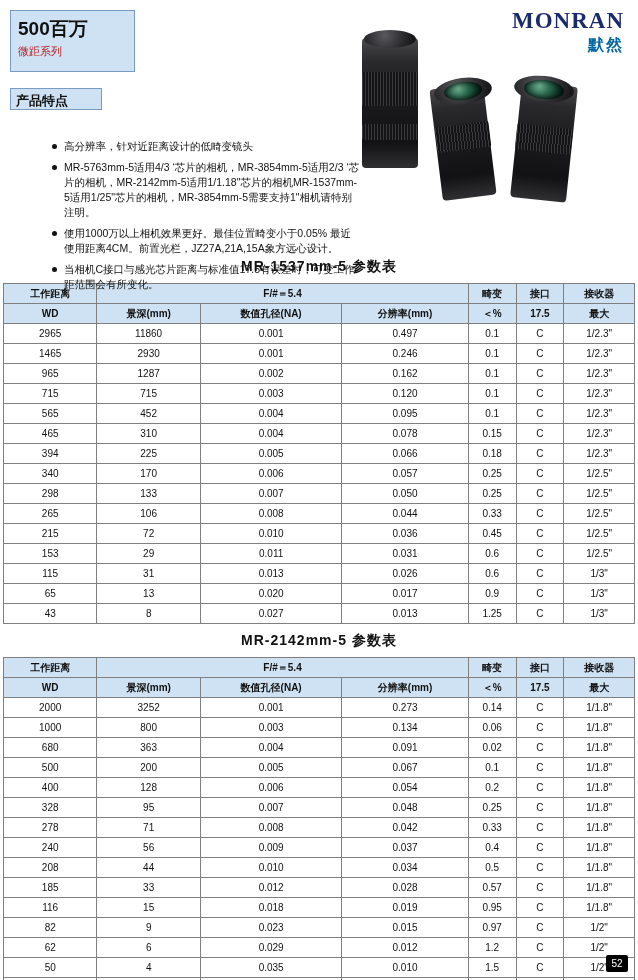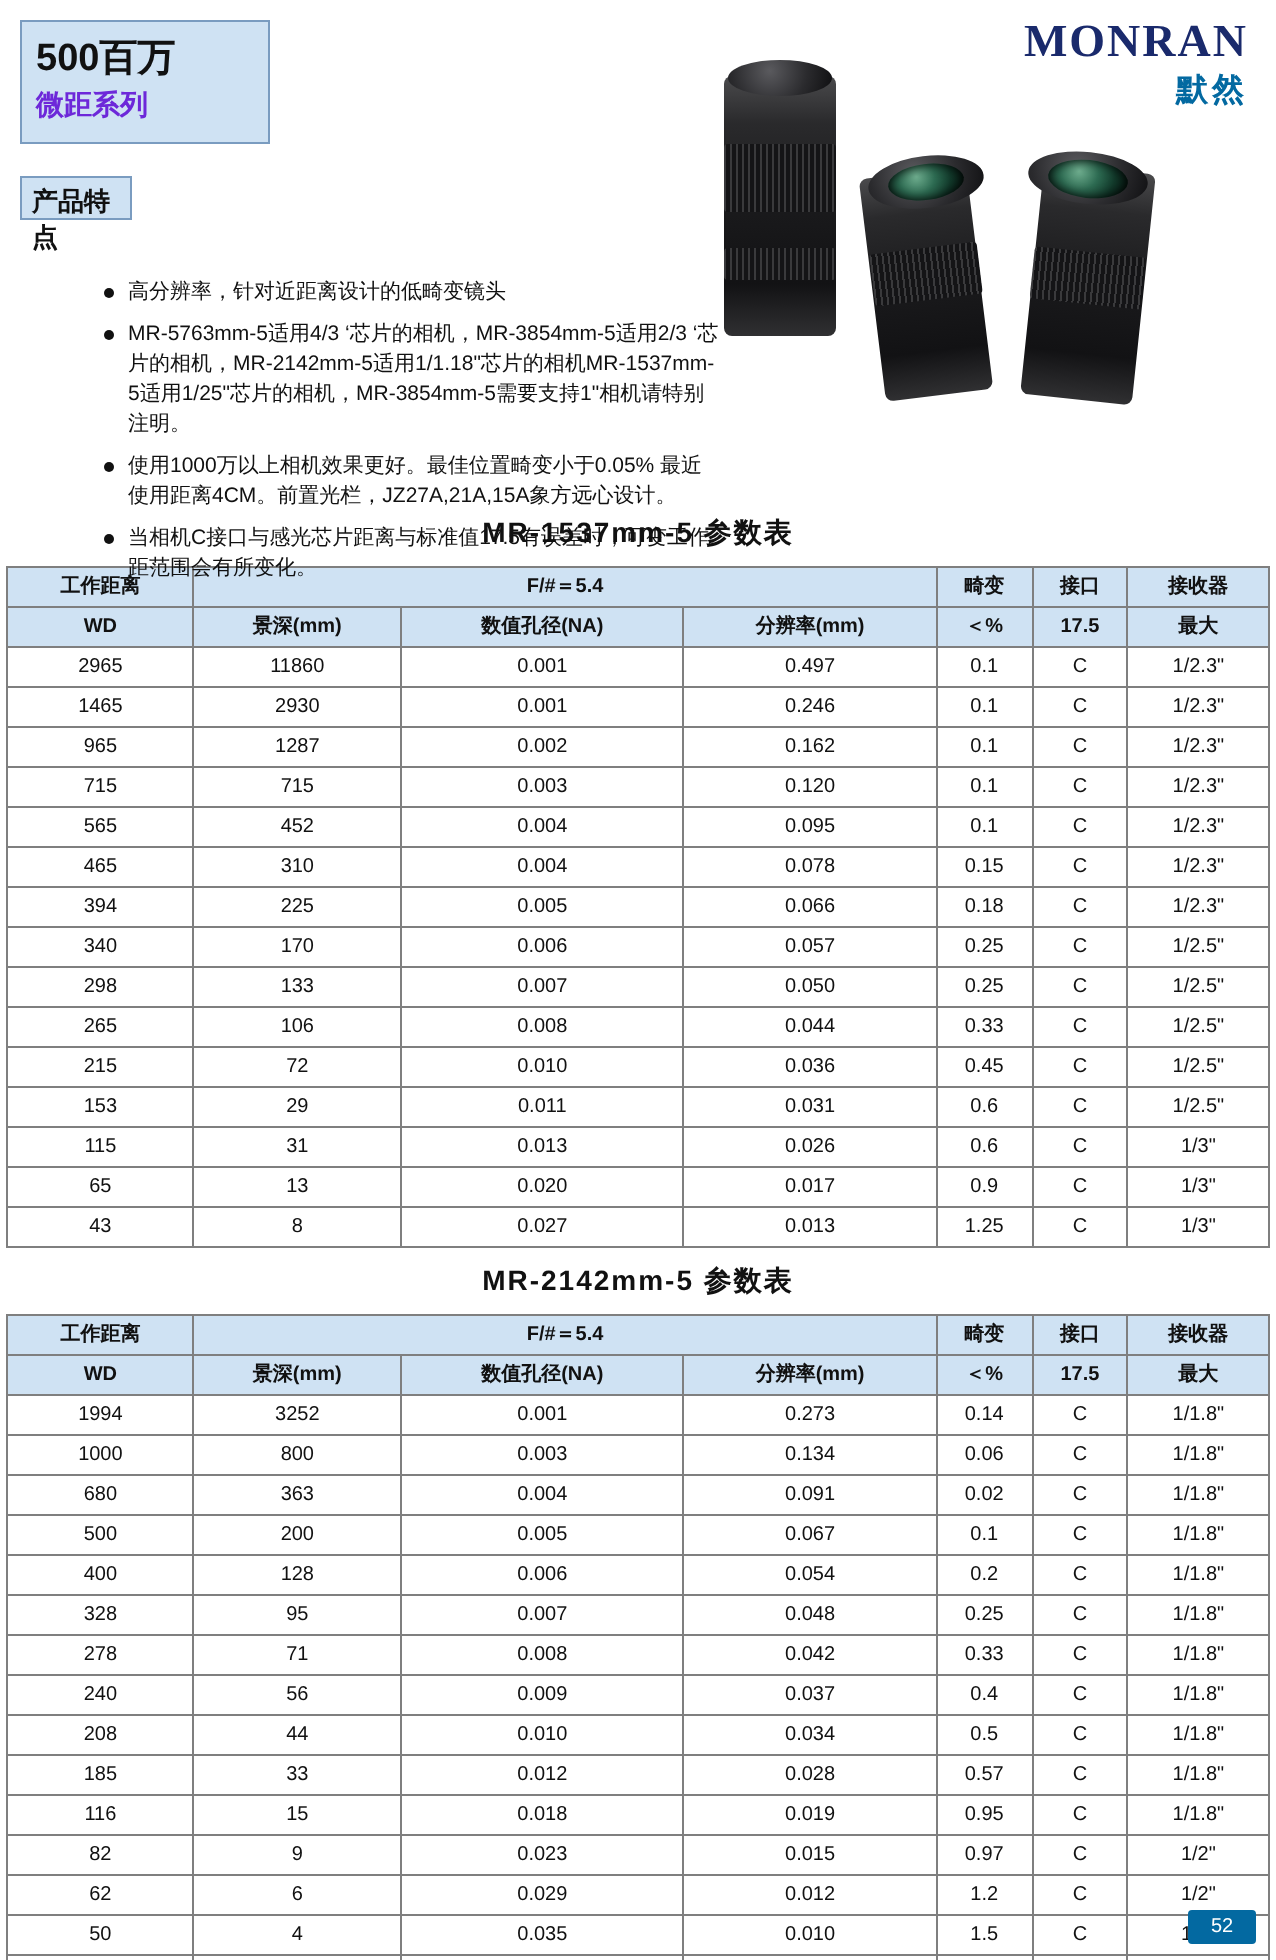--- a/index.html
+++ b/index.html
@@ -31,23 +31,23 @@
     position: absolute;
     left: 18px; top: 16px;
     font-size: 19px;
     font-weight: bold;
     color: #111;
     letter-spacing: 0px;
   }
   .title-line2 {
     position: absolute;
     left: 18px; top: 44px;
-    font-size: 14px;
-    font-weight: bold;
-    color: #6d28d9;
+    font-size: 11px;
+    font-weight: normal;
+    color: #b91c1c;
   }
   .brand {
     position: absolute;
     right: 14px; top: 8px;
     text-align: right;
   }
   .brand-en {
     font-size: 23px;
     font-weight: bold;
     letter-spacing: 1px;
@@ -57,21 +57,21 @@
   .brand-cn {
     font-size: 16px;
     font-weight: bold;
     color: #0369a1;
     letter-spacing: 2px;
     margin-top: 1px;
   }
   .feature-tag {
     position: absolute;
     left: 10px; top: 88px;
-    width: 56px; height: 22px;
+    width: 92px; height: 22px;
     background: #cfe2f3;
     border: 1px solid #7a9cc0;
   }
   .feature-tag span {
     position: absolute;
     left: 5px; top: 3px;
     font-size: 13px;
     font-weight: bold;
     color: #111;
   }
@@ -154,22 +154,22 @@
     font-weight: bold;
     font-size: 10px;
   }
   table.spec tbody td {
     background: #ffffff;
     font-family: "Liberation Sans", sans-serif;
   }
   .pagenum {
     position: absolute;
     right: 10px; bottom: 8px;
-    width: 34px; height: 17px;
-    background: #0369a1;
+    width: 22px; height: 17px;
+    background: #000000;
     color: #fff;
     font-size: 10px;
     line-height: 17px;
     text-align: center;
     border-radius: 2px;
   }
 </style>
 </head>
 <body>
 
@@ -390,21 +390,21 @@
         <th>景深(mm)</th>
         <th>数值孔径(NA)</th>
         <th>分辨率(mm)</th>
         <th>＜%</th>
         <th>17.5</th>
         <th>最大</th>
       </tr>
     </thead>
     <tbody>
         <tr>
-          <td>1994</td>
+          <td>2000</td>
           <td>3252</td>
           <td>0.001</td>
           <td>0.273</td>
           <td>0.14</td>
           <td>C</td>
           <td>1/1.8"</td>
         </tr>
         <tr>
           <td>1000</td>
           <td>800</td>

